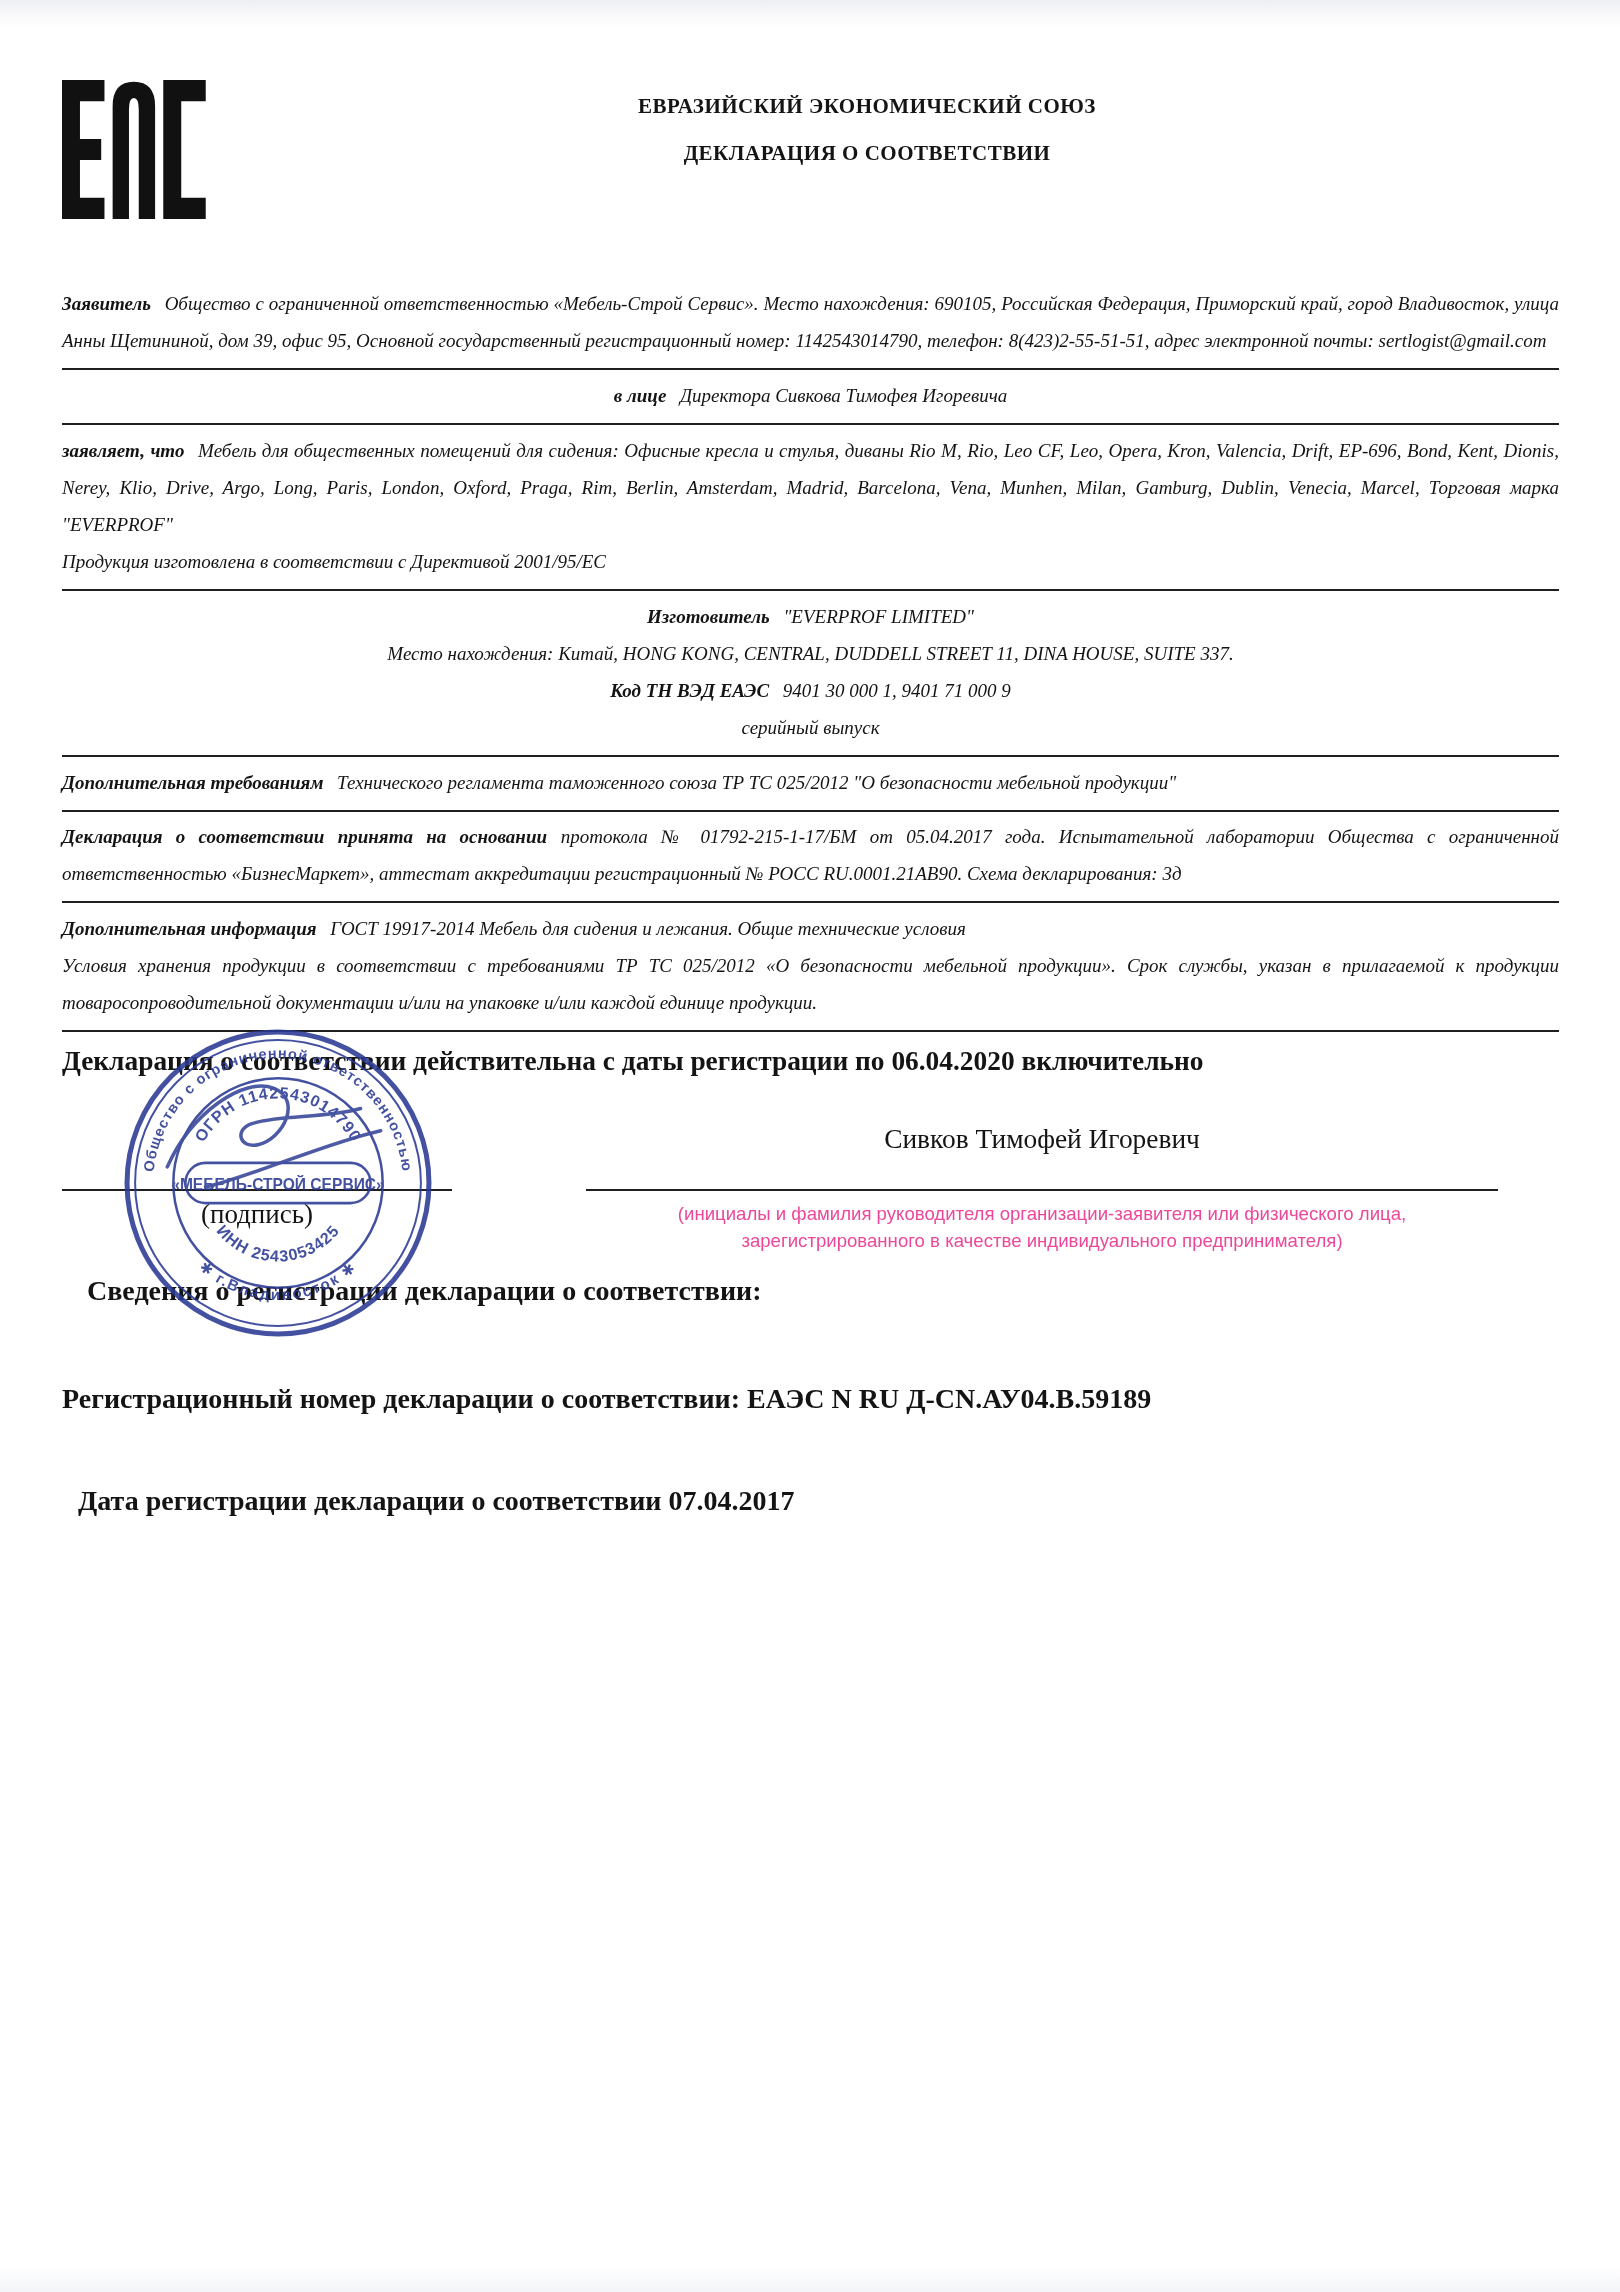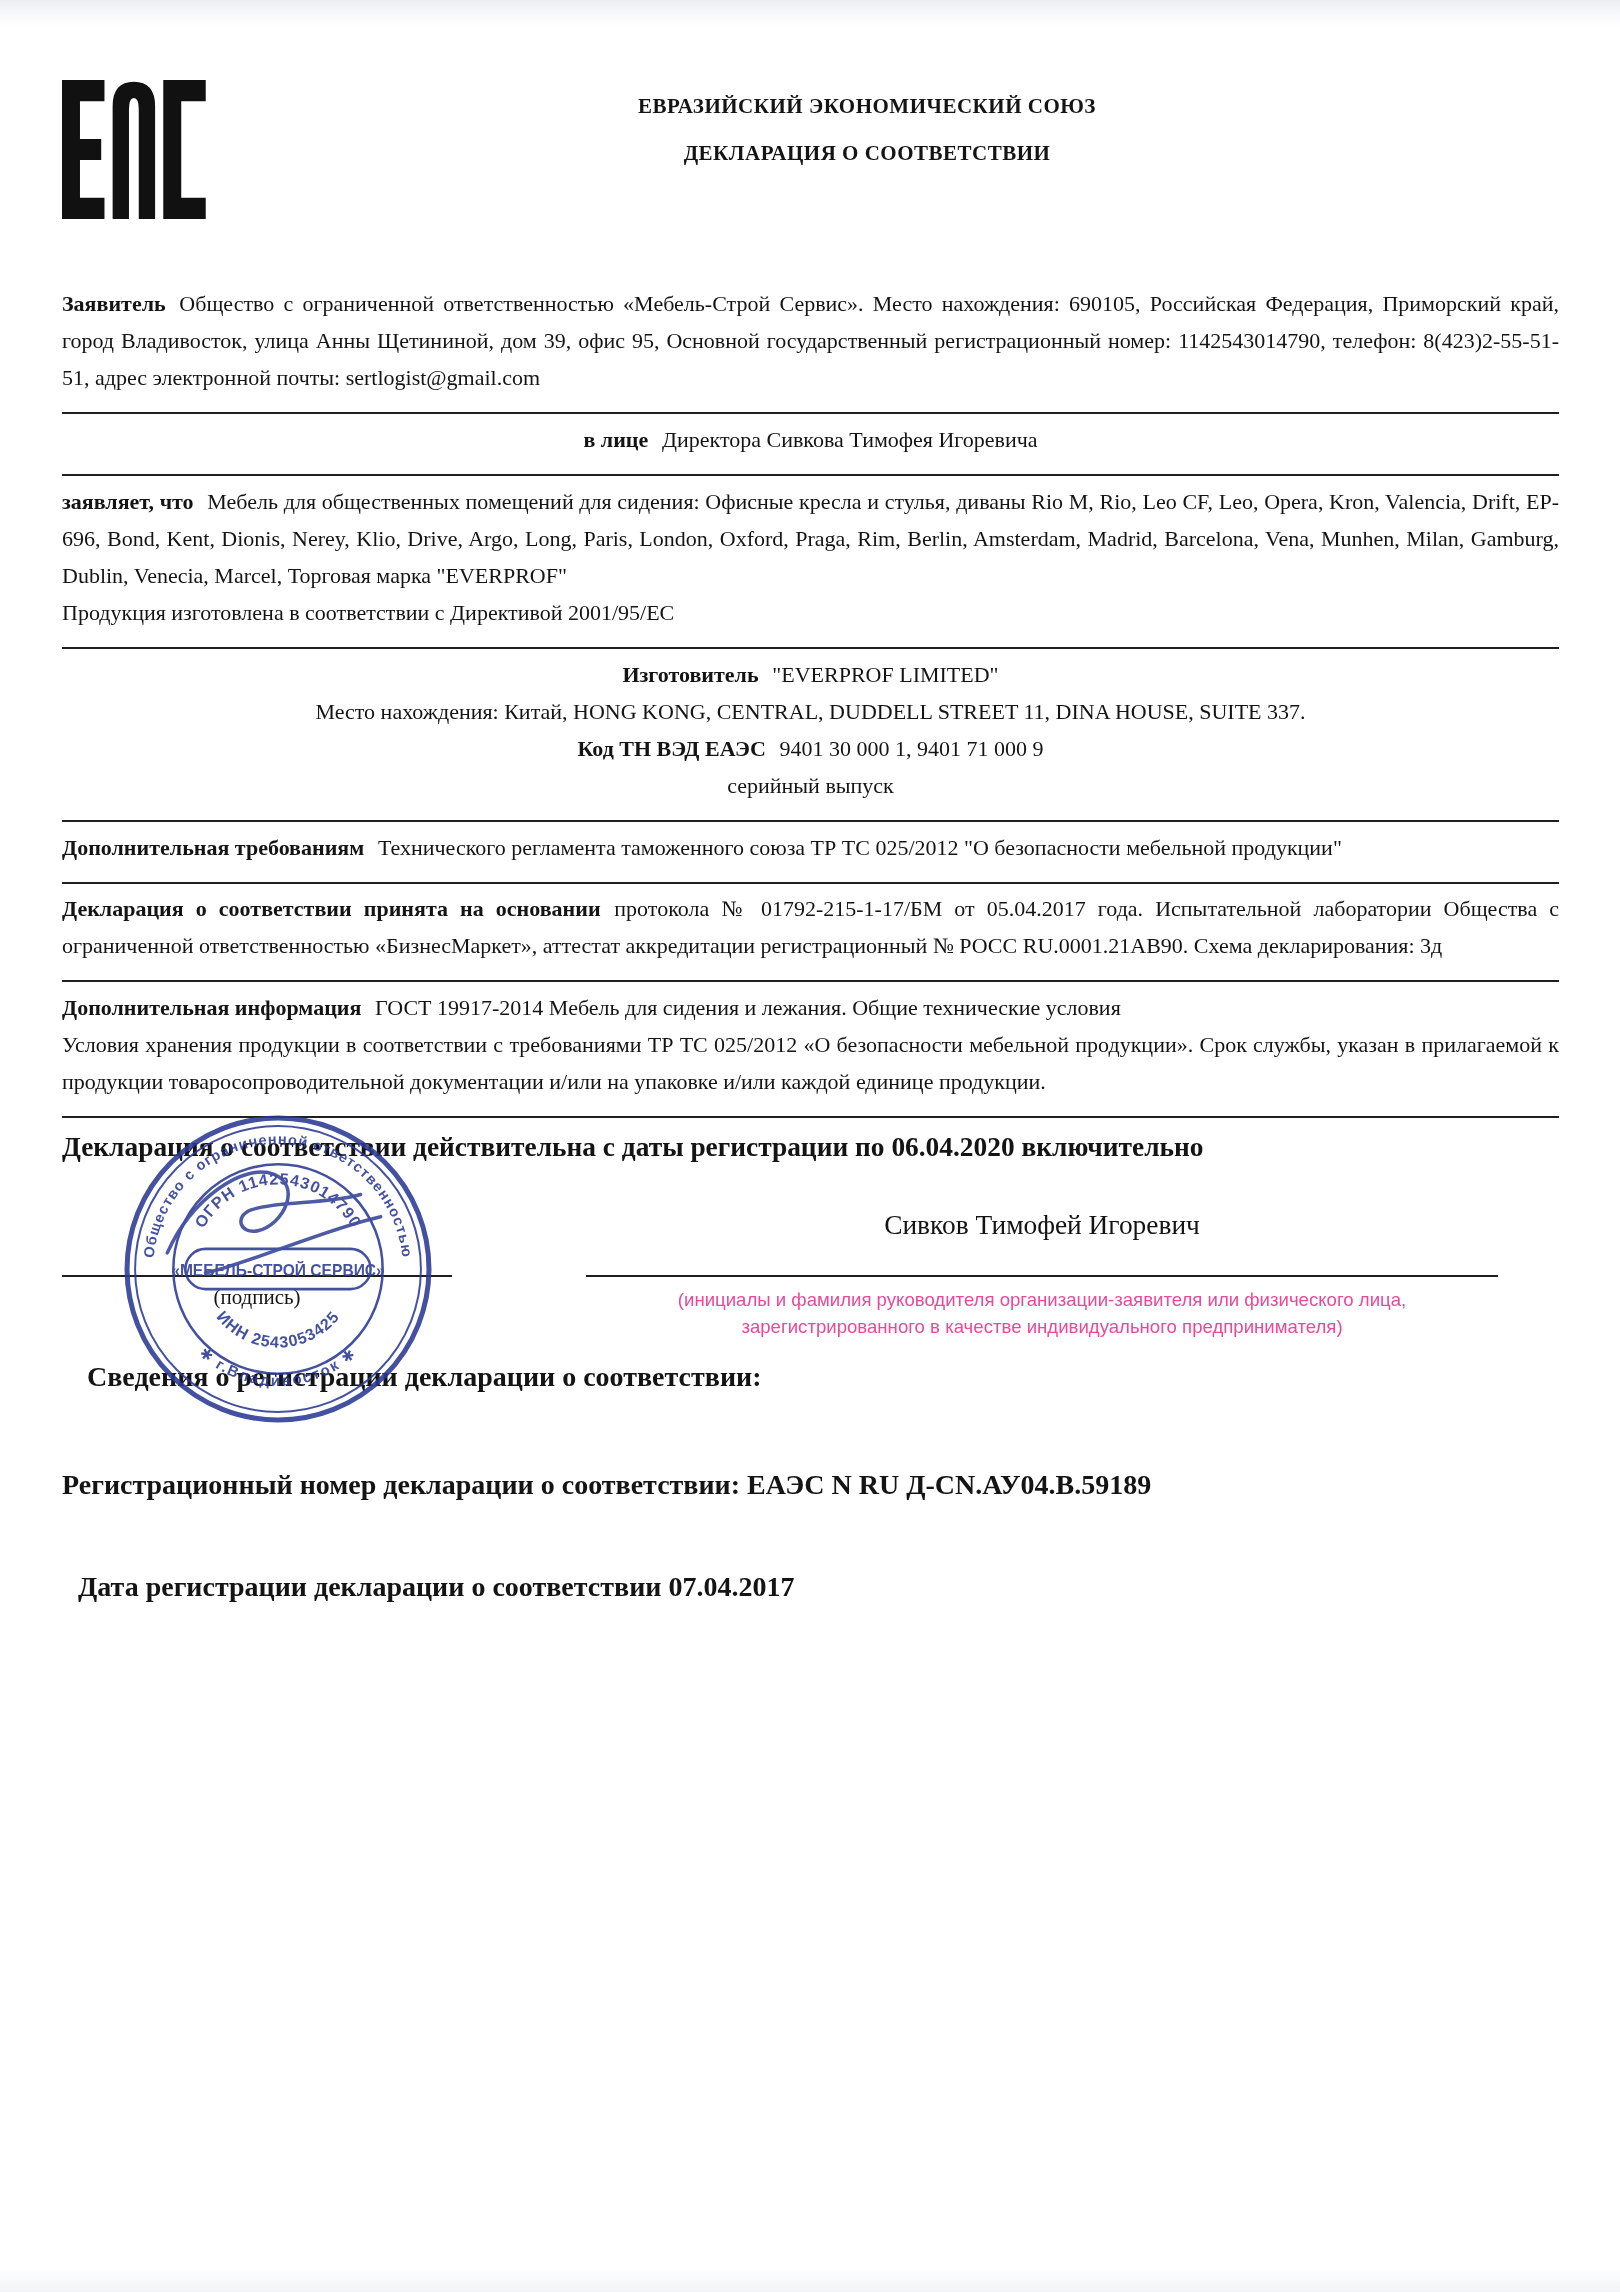--- a/index.html
+++ b/index.html
@@ -20,31 +20,31 @@
     position:absolute;bottom:0;left:0;width:1620px;height:25.5px;
     background:linear-gradient(0deg,#eceef3 0%,rgba(255,255,255,0) 100%);
     opacity:.7;
   }
   .content{position:absolute;left:62px;top:0;width:1497px;}
   
   .header{display:flex;align-items:flex-start;padding-top:71px;margin-bottom:53px;}
   .eac-logo{flex:0 0 172px;}
   .titles{flex:1;text-align:center;font-weight:bold;font-size:21px;line-height:47px;letter-spacing:0.5px;padding-top:11.8px;padding-right:59px;}
   
-  .sec{font-size:22px;line-height:37px;border-bottom:2px solid #1f1f1f;padding-bottom:16px;margin-bottom:6.9px;text-align:justify;}
+  .sec{font-size:19px;line-height:37px;border-bottom:2px solid #1f1f1f;padding-bottom:9px;margin-bottom:6.9px;text-align:justify;font-style:italic;}
   .sec.nojust{text-align:center;}
   b.lbl{font-weight:bold;}
   .gap{display:inline-block;width:13.7px;}
   
   .bottom-block{position:relative;height:529px;margin-top:9.8px;font-size:26.5px;}
   .validity{position:absolute;top:0;left:0;width:1497px;font-weight:bold;font-size:27.4px;line-height:39px;}
   .sig-name{position:absolute;top:82px;left:524px;width:912px;text-align:center;font-size:27.4px;}
   .sig-line-left{position:absolute;top:147px;left:0;width:390px;border-top:2px solid #1f1f1f;}
   .sig-line-right{position:absolute;top:147px;left:524px;width:912px;border-top:2px solid #1f1f1f;}
-  .sig-label{position:absolute;top:157px;left:0;width:390px;text-align:center;font-size:21px;}
+  .sig-label{position:absolute;top:157px;left:0;width:390px;text-align:center;font-size:27px;}
   .sig-note{position:absolute;top:159px;left:524px;width:912px;text-align:center;
     font-family:"Liberation Sans","DejaVu Sans",sans-serif;font-size:18.6px;line-height:26.5px;color:#ec4899;}
   .reg-heading{position:absolute;top:233px;left:0;font-weight:bold;font-size:28px;margin-left:25px;}
   .reg-number{position:absolute;top:341px;left:0;font-weight:bold;font-size:28px;}
   .reg-date{position:absolute;top:443px;left:16px;font-weight:bold;font-size:28px;}
   .stamp{position:absolute;left:59px;top:-15.7px;width:314px;height:314px;opacity:.88;z-index:5;pointer-events:none;}
   .stamp text{font-family:"Liberation Sans","DejaVu Sans",sans-serif;}
 </style>
 </head>
 <body>

